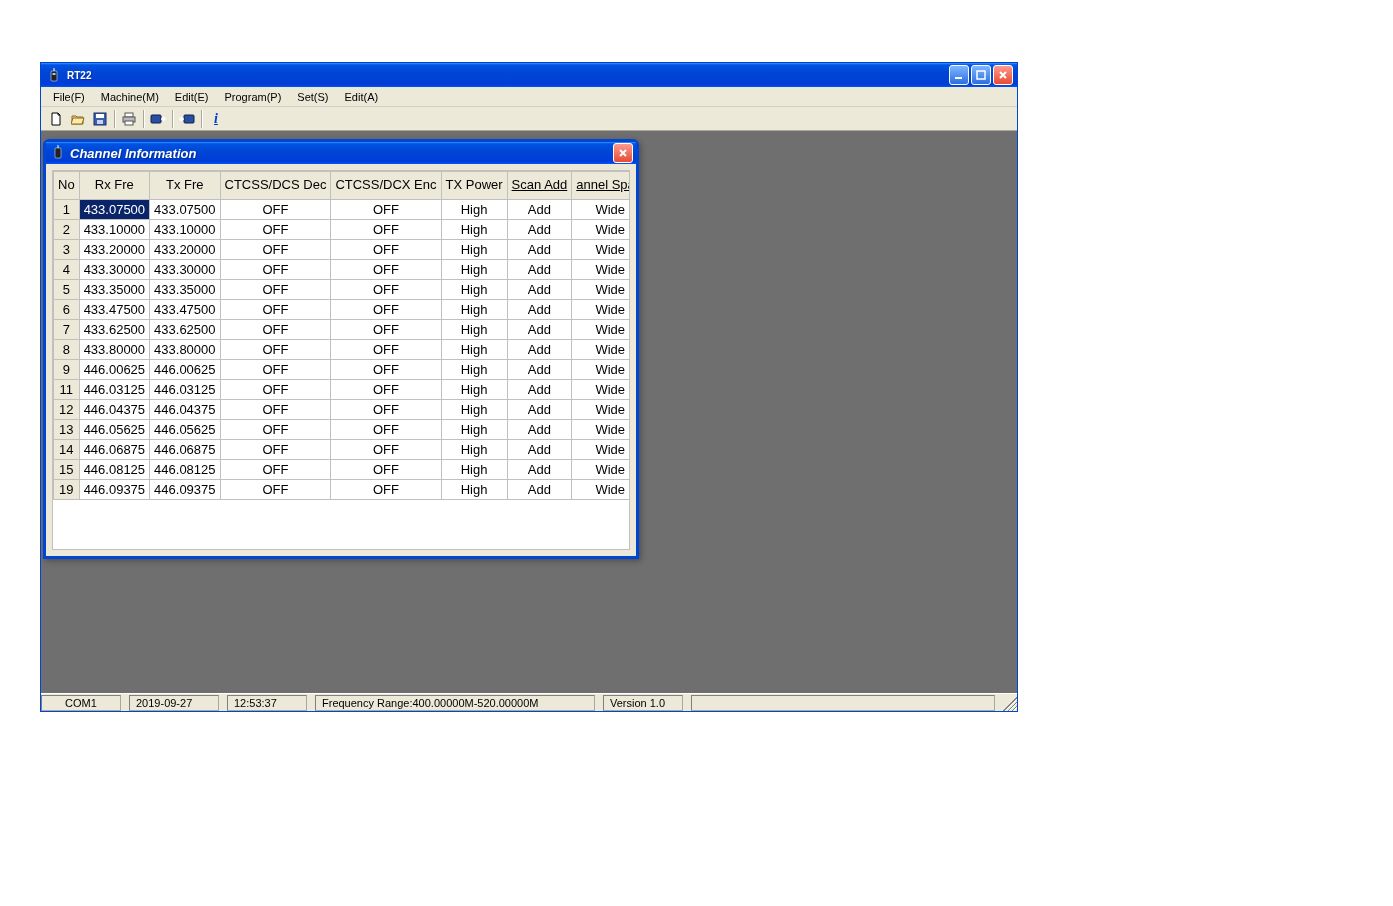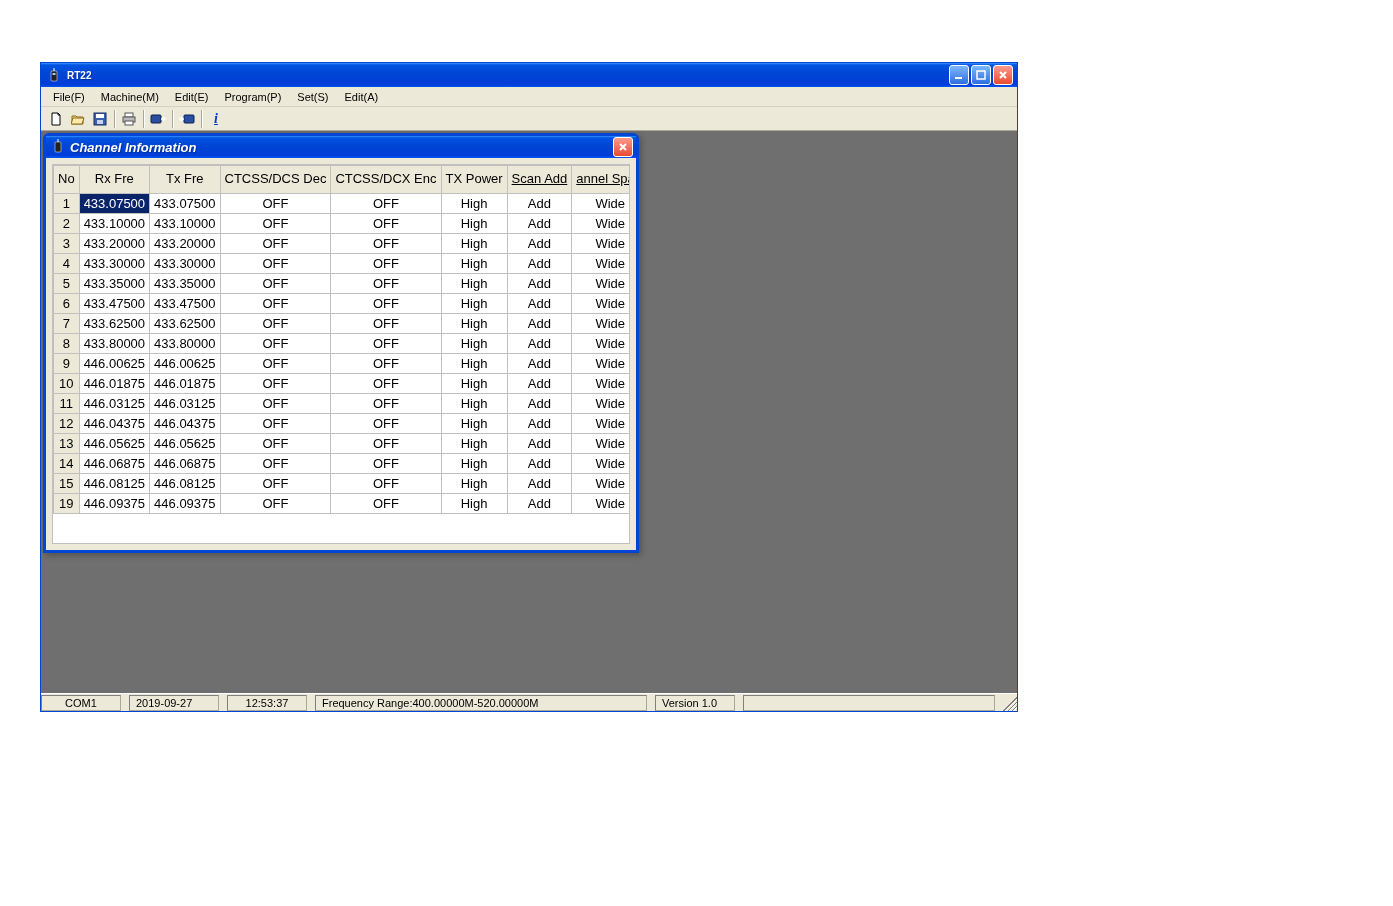--- a/index.html
+++ b/index.html
@@ -79,21 +79,21 @@
   }
   .tool-sep { width: 1px; height: 18px; background: #aca899; margin: 0 3px; box-shadow: 1px 0 0 #fff; }
   .mdi-area {
     flex: 1;
     background: #6f6f6f;
     position: relative;
     overflow: hidden;
   }
   .child-window {
     position: absolute;
-    left: 2px; top: 2px;
+    left: 2px; top: 8px;
     width: 596px;
     height: 420px;
     border: 3px solid #0046d5;
     border-radius: 6px 6px 0 0;
     background: #ece9d8;
     display: flex;
     flex-direction: column;
     box-shadow: 2px 2px 6px rgba(0,0,0,.3);
   }
   .child-title {
@@ -162,22 +162,22 @@
     border-top-color: #808080;
     border-left-color: #808080;
     height: 16px;
     line-height: 14px;
     padding: 0 6px;
     margin-right: 8px;
     background: #ece9d8;
   }
   .status-cell.com { width: 80px; text-align: center;}
   .status-cell.date { width: 90px;}
-  .status-cell.time { width: 80px; text-align: center;}
-  .status-cell.freq { width: 332px;}
+  .status-cell.time { width: 80px;}
+  .status-cell.freq { width: 280px;}
   .status-cell.version { width: 80px; }
   .status-cell.flex { flex:1; }
   .grip {
     width: 14px; height: 14px;
     align-self: flex-end;
     background:
      linear-gradient(135deg, transparent 50%, #808080 50%, #808080 55%, #fff 55%, #fff 60%, transparent 60%),
      linear-gradient(135deg, transparent 65%, #808080 65%, #808080 70%, #fff 70%, #fff 75%, transparent 75%),
      linear-gradient(135deg, transparent 80%, #808080 80%, #808080 85%, #fff 85%, #fff 90%, transparent 90%);
   }
@@ -396,30 +396,20 @@
                   <td class="rowhead">9</td>
                   <td>446.00625</td>
                   <td>446.00625</td>
                   <td>OFF</td>
                   <td>OFF</td>
                   <td>High</td>
                   <td>Add</td>
                   <td>Wide</td>
                 </tr>
                 <tr>
-                  <td class="rowhead">10</td>
-                  <td>446.01875</td>
-                  <td>446.01875</td>
-                  <td>OFF</td>
-                  <td>OFF</td>
-                  <td>High</td>
-                  <td>Add</td>
-                  <td>Wide</td>
-                </tr>
-                <tr>
                   <td class="rowhead">11</td>
                   <td>446.03125</td>
                   <td>446.03125</td>
                   <td>OFF</td>
                   <td>OFF</td>
                   <td>High</td>
                   <td>Add</td>
                   <td>Wide</td>
                 </tr>
                 <tr>

